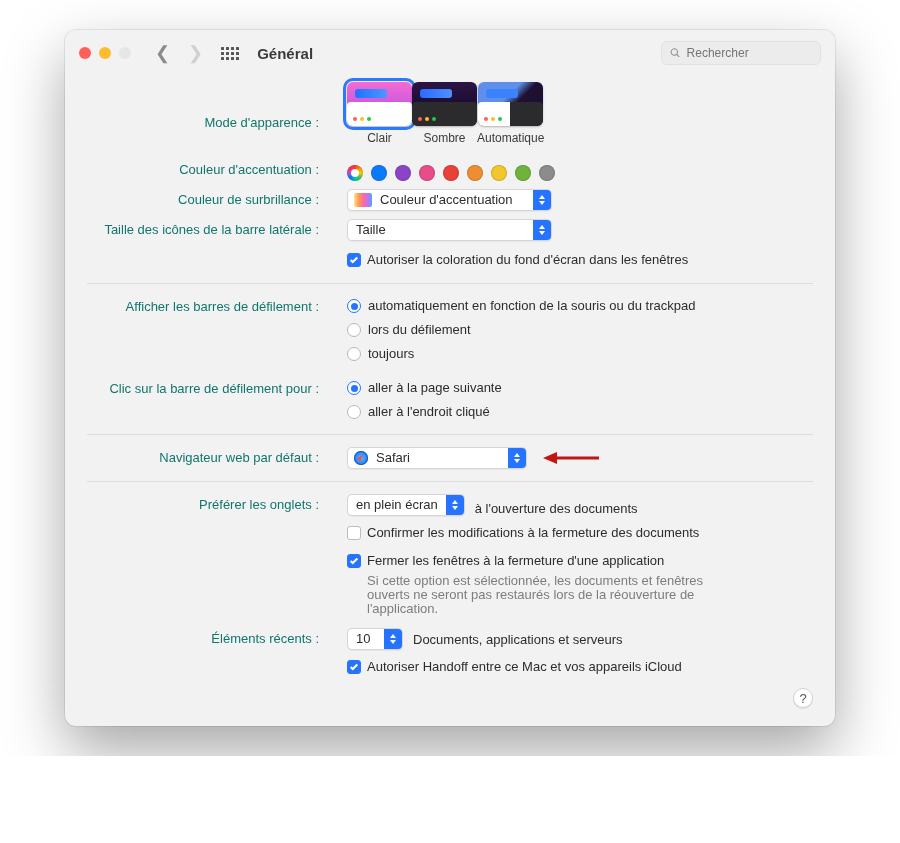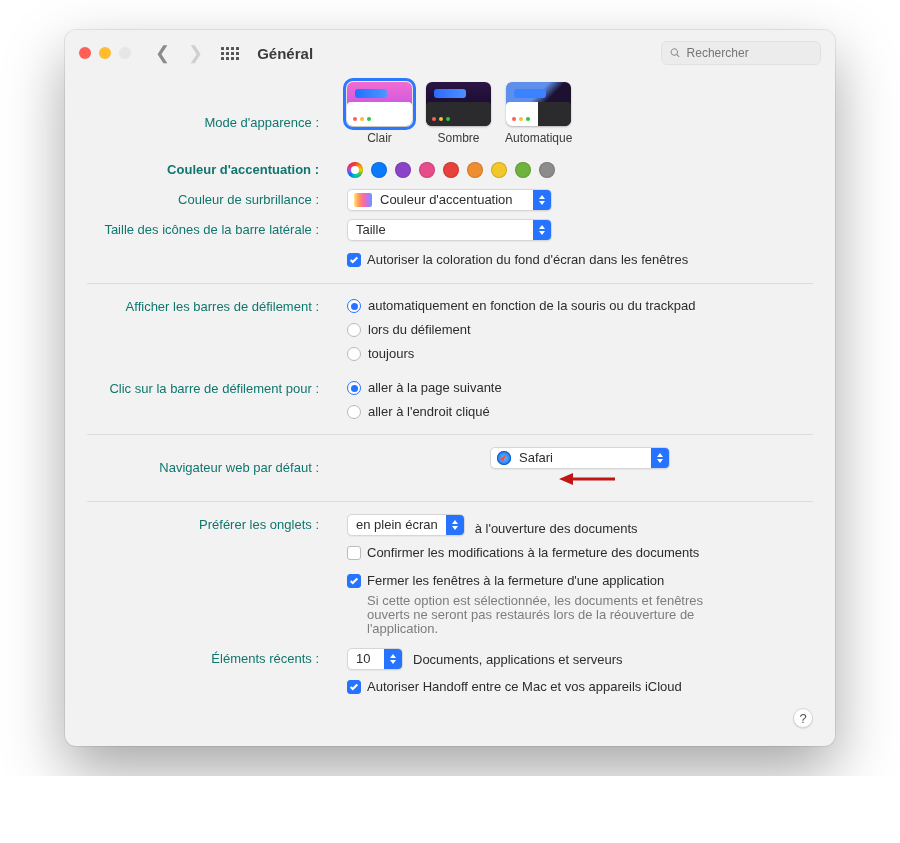--- a/index.html
+++ b/index.html
@@ -50,21 +50,21 @@
   }
   .content { padding:6px 22px 18px 22px; }
   .row { display:flex; align-items:flex-start; }
   .row.center { align-items:center; }
   .label-col {
     width:260px; text-align:right; padding-right:28px;
     color:#0f766e; line-height:22px;
   }
   .value-col { flex:1; }
   
-  .thumbs { display:flex; gap:14px; margin-bottom:6px; }
+  .thumbs { display:flex; margin-bottom:6px; }
   .thumb { display:flex; flex-direction:column; align-items:center; gap:5px; cursor:pointer;}
   .thumb-box { width:65px; height:44px; border-radius:6px; position:relative; overflow:hidden; box-shadow:0 1px 2px rgba(0,0,0,.25);}
   .thumb-box::after{content:"";position:absolute;bottom:4px;left:6px;display:flex;}
   .thumb.selected .thumb-box { outline:3px solid #2b79ff; outline-offset:1px; }
   .thumb-label { font-size:12px; color:#3b3b3b; }
   .thumb-light { background:linear-gradient(#f36bd0,#a949f0); }
   .thumb-light .mini{position:absolute;bottom:0;left:0;right:0;height:24px;background:#fff;border-top-left-radius:4px;border-top-right-radius:4px;}
   .thumb-light .bar{position:absolute;top:7px;left:8px;width:32px;height:9px;border-radius:3px;background:linear-gradient(90deg,#1e72ff,#4e96ff);}
   .thumb-dark { background:linear-gradient(#2c1545,#0a0520); }
   .thumb-dark .mini{position:absolute;bottom:0;left:0;right:0;height:24px;background:#2b2b2e;border-top-left-radius:4px;border-top-right-radius:4px;}
@@ -210,21 +210,21 @@
                     <i class="md-g"></i>
                   </div>
                 </div>
               </div>
             <span class="thumb-label">Automatique</span>
           </div>
         </div>
       </div>
     </div>
 
-    <div class="row section" style="align-items:center;font-weight:bold;">
+    <div class="row section" style="align-items:flex-end;">
       <div class="label-col">Couleur d'accentuation :</div>
       <div class="value-col">
         <div class="swatches" id="swatches">
             <span class="swatch multi sel"></span>
             <span class="swatch" style="background: rgb(10, 122, 255);"></span>
             <span class="swatch" style="background: rgb(139, 68, 199);"></span>
             <span class="swatch" style="background: rgb(231, 77, 139);"></span>
             <span class="swatch" style="background: rgb(231, 65, 58);"></span>
             <span class="swatch" style="background: rgb(239, 141, 49);"></span>
             <span class="swatch" style="background: rgb(243, 198, 44);"></span>
@@ -300,21 +300,21 @@
             <span class="radio-dot"></span>
             <span>aller à l'endroit cliqué</span>
           </label>
         </div>
     </div>
 
     <div class="hr"></div>
 
     <div class="row center">
       <div class="label-col">Navigateur web par défaut :</div>
-      <div class="value-col" style="display:flex;align-items:center;flex-direction:column;">
+      <div class="value-col" style="display:flex;align-items:center;">
         <span class="popup" style="min-width:180px;">
           <span class="safari-icon"></span>
           <span class="ptext">Safari</span>
           <span class="stepper"></span>
         </span>
         <span class="arrow-annot">
           <svg viewBox="0 0 60 20">
               <defs></defs>
             <line x1="58" y1="10" x2="14" y2="10" stroke="#c01616" stroke-width="3"></line>
             <polygon points="2,10 16,4 16,16" fill="#c01616"></polygon>

